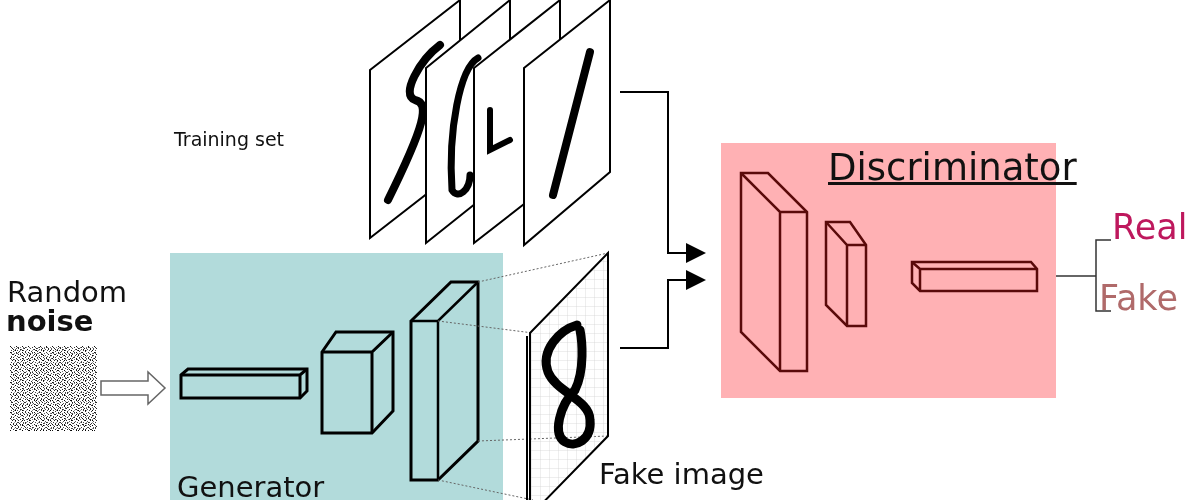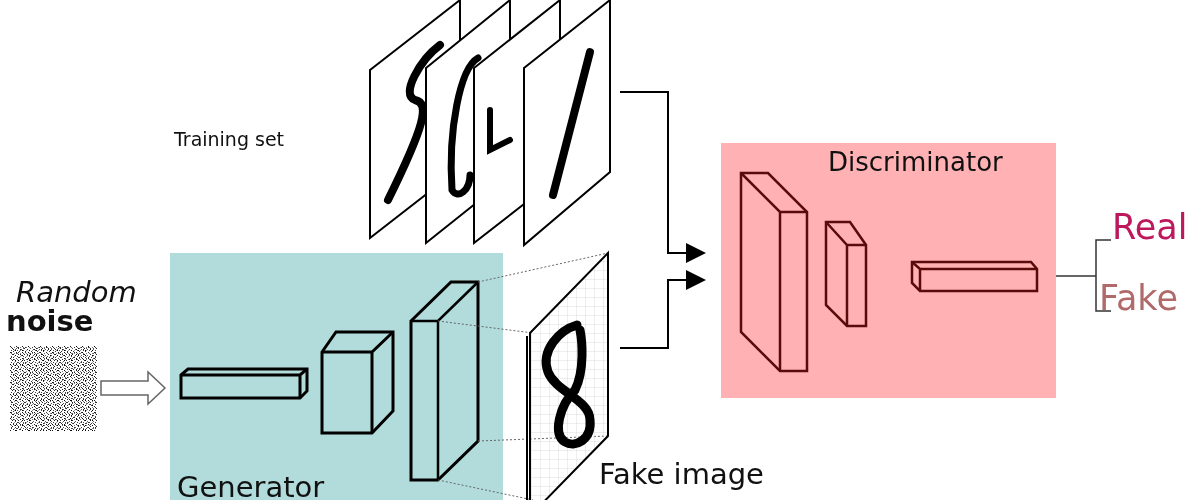--- a/index.html
+++ b/index.html
@@ -104,25 +104,25 @@
     <path d="M912 262 L1031 262 L1037 269 L1037 291 L920 291 L912 283 Z"></path>
     <path d="M912 262 L920 269 L1037 269 M920 269 L920 291" fill="none"></path>
   </g>
 
   <g stroke="#333" stroke-width="1.5" fill="none">
     <line x1="1056" y1="276" x2="1096" y2="276"></line>
     <path d="M1111 240 L1096 240 L1096 311 L1111 311"></path>
   </g>
 </svg>
 
-<div class="lbl" style="left:16px; top:278px; font-size:29px;font-style:italic;">Random</div>
+<div class="lbl" style="left:7px; top:278px; font-size:29px;">Random</div>
 <div class="lbl" style="left:6px; top:307px; font-size:29px;font-weight:bold;">noise</div>
 
 <div class="lbl" style="left:174px; top:130px; font-size:19px;">Training set</div>
 
 <div class="lbl" style="left:177px; top:473px; font-size:29px;">Generator</div>
 
 <div class="lbl" style="left:583px; top:460px; font-size:29px;margin-left:16px;">Fake image</div>
 
-<div class="lbl" style="left:828px; top:149px; font-size:26px;">Discriminator</div>
+<div class="lbl" style="left:828px; top:149px; font-size:37px;text-decoration:underline;">Discriminator</div>
 
 <div class="lbl" style="left:1112px; top:210px; font-size:35px; color:#be185d;">Real</div>
 <div class="lbl" style="left:1099px; top:281px; font-size:35px; color:#b06a6a;">Fake</div>
 
 </body></html>

